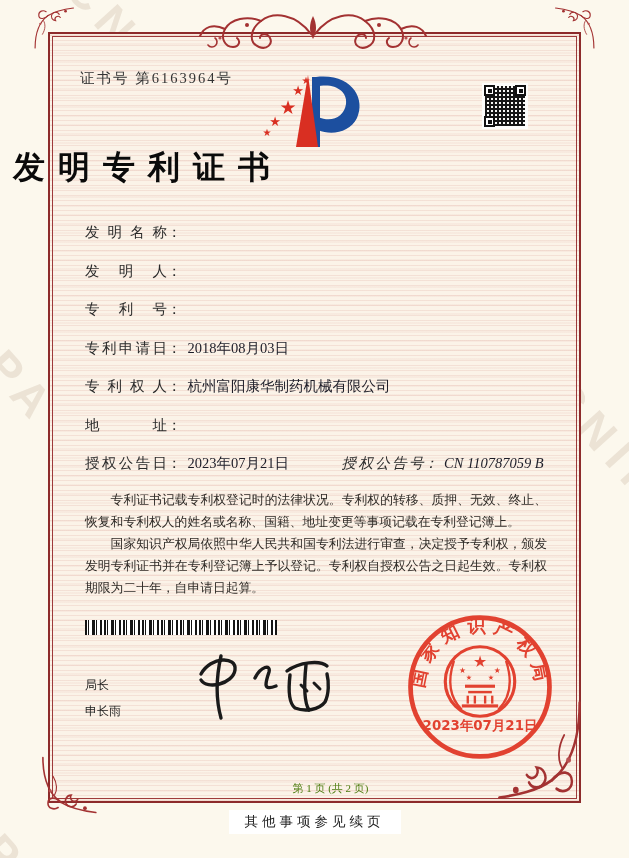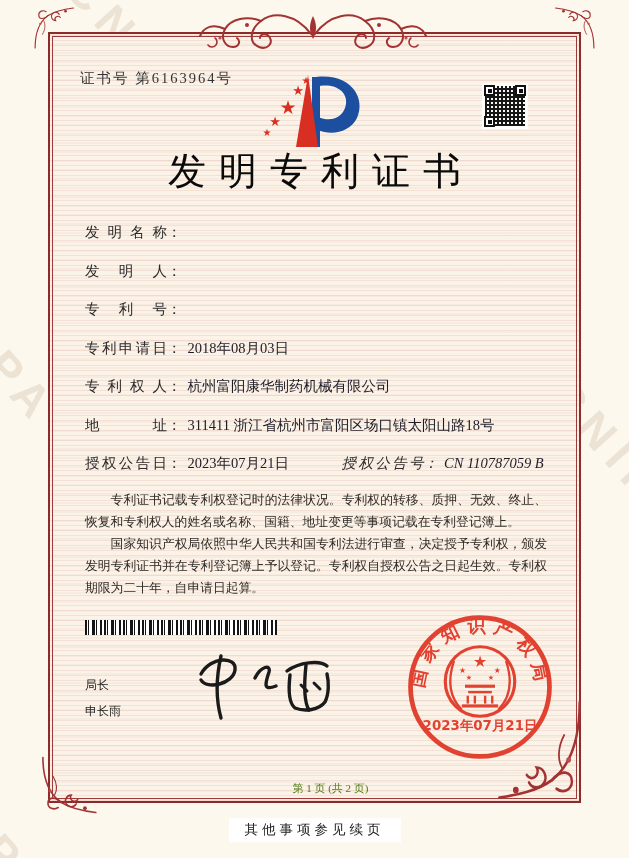--- a/index.html
+++ b/index.html
@@ -49,22 +49,22 @@
   .qr{position:absolute;left:482px;top:83px;width:46px;height:46px;background:#fdfdfb;padding:2px;box-sizing:border-box;}
   .qr-noise{position:absolute;inset:3px;
     background:
       repeating-linear-gradient(90deg,#161616 0 2px,rgba(0,0,0,0) 2px 4px),
       repeating-linear-gradient(0deg,#161616 0 2px,#f7f7f4 2px 4px);}
   .finder{position:absolute;width:11px;height:11px;border:2px solid #111;background:#fff;box-sizing:border-box;}
   .finder::after{content:"";position:absolute;inset:1.5px;background:#111;}
   .f-tl{left:2px;top:2px;} .f-tr{right:2px;top:2px;} .f-bl{left:2px;bottom:2px;}
 
   .title{
-    position:absolute;left:0;right:0;top:146px;text-align:center;
-    font-size:38px;font-weight:normal;color:#0a0a0a;
+    position:absolute;left:0;right:0;top:146px;text-align:left;
+    font-size:32px;font-weight:bold;color:#0a0a0a;
     letter-spacing:13px;text-indent:13px;
   }
 
   
   .fields{position:absolute;left:85px;top:221px;width:468px;}
   .frow{display:flex;line-height:22px;margin-bottom:16.5px;font-size:14.5px;white-space:nowrap;}
   .flabel{
     display:inline-block;width:82px;
     text-align:justify;text-align-last:justify;
     color:#2a2a2a;flex:0 0 82px;
@@ -92,21 +92,21 @@
   .signature{position:absolute;left:185px;top:644px;z-index:4;}
 
   
   .seal{position:absolute;left:405px;top:612px;width:150px;height:150px;z-index:5;opacity:0.92;}
 
   
   .page-no{position:absolute;left:0;right:0;top:781px;text-align:center;font-size:11px;color:#4d7c0f;z-index:3;padding-left:32px;}
   .note{
     position:absolute;left:50%;top:810px;transform:translateX(-50%);
     background:#ffffff;padding:3px 16px;font-size:13.5px;letter-spacing:4px;
-    color:#222;z-index:5;white-space:nowrap;margin-top:8px;
+    color:#222;z-index:5;white-space:nowrap;
   }
 </style>
 </head>
 <body>
 
 <div class="page">
 
   <span class="wm" style="left:95px;top:-38px;">CNIPA</span>
   <span class="wm" style="left:332px;top:72px;">CNIPA</span>
   <span class="wm" style="left:-58px;top:258px;">CNIPA</span>
@@ -213,21 +213,20 @@
         <span class="fvalue">2018年08月03日</span>
       </div>
       <div class="frow">
         <span class="flabel">专利权人</span>
           <span class="colon">：</span>
         <span class="fvalue">杭州富阳康华制药机械有限公司</span>
       </div>
       <div class="frow">
         <span class="flabel">地址</span>
           <span class="colon">：</span>
-        <span class="fvalue">311411 浙江省杭州市富阳区场口镇太阳山路18号</span>
       </div>
       <div class="frow">
         <span class="flabel">授权公告日</span>
           <span class="colon">：</span>
         <span class="fvalue v-date">2023年07月21日</span>
         <span class="pair2">
           <span class="flabel">授权公告号</span>
             <span class="colon">：</span>
           <span class="fvalue num">CN 110787059 B</span>
         </span>

